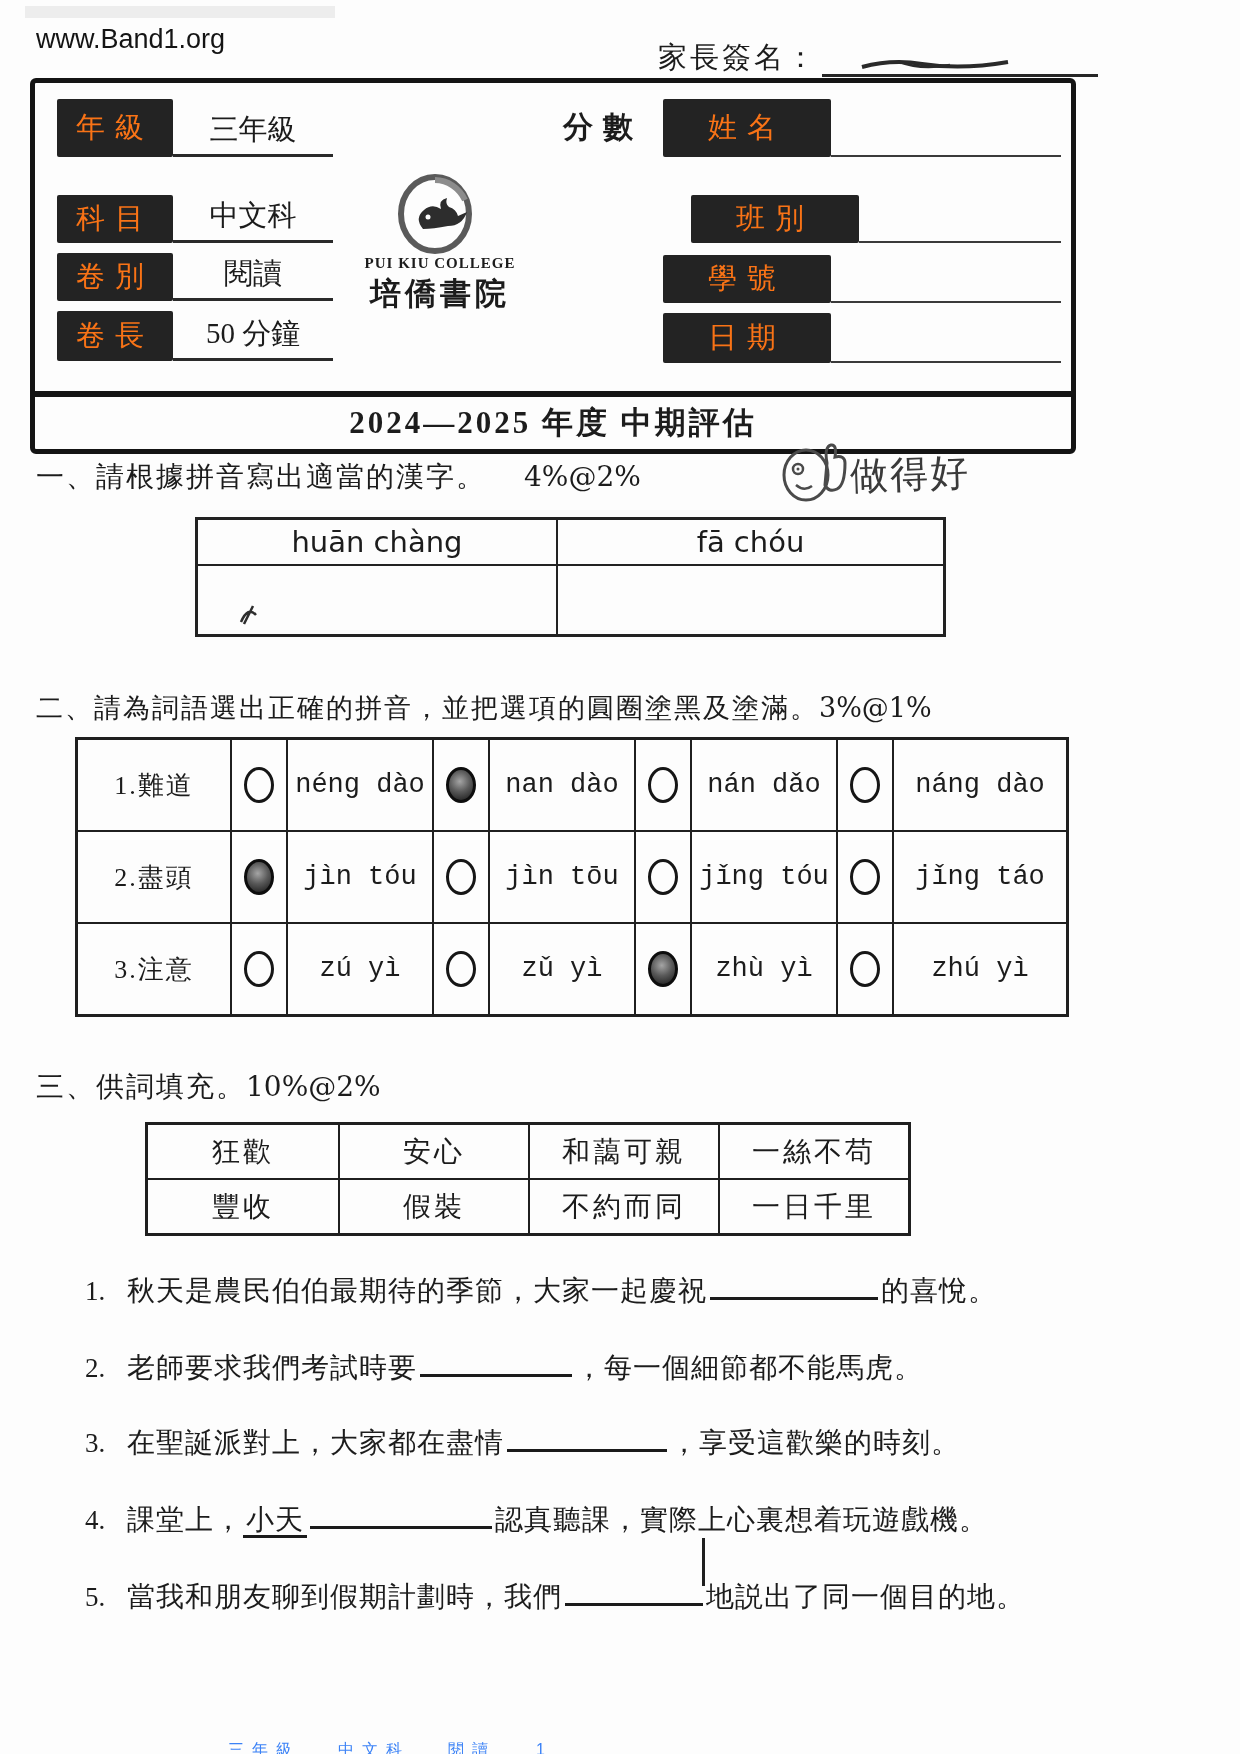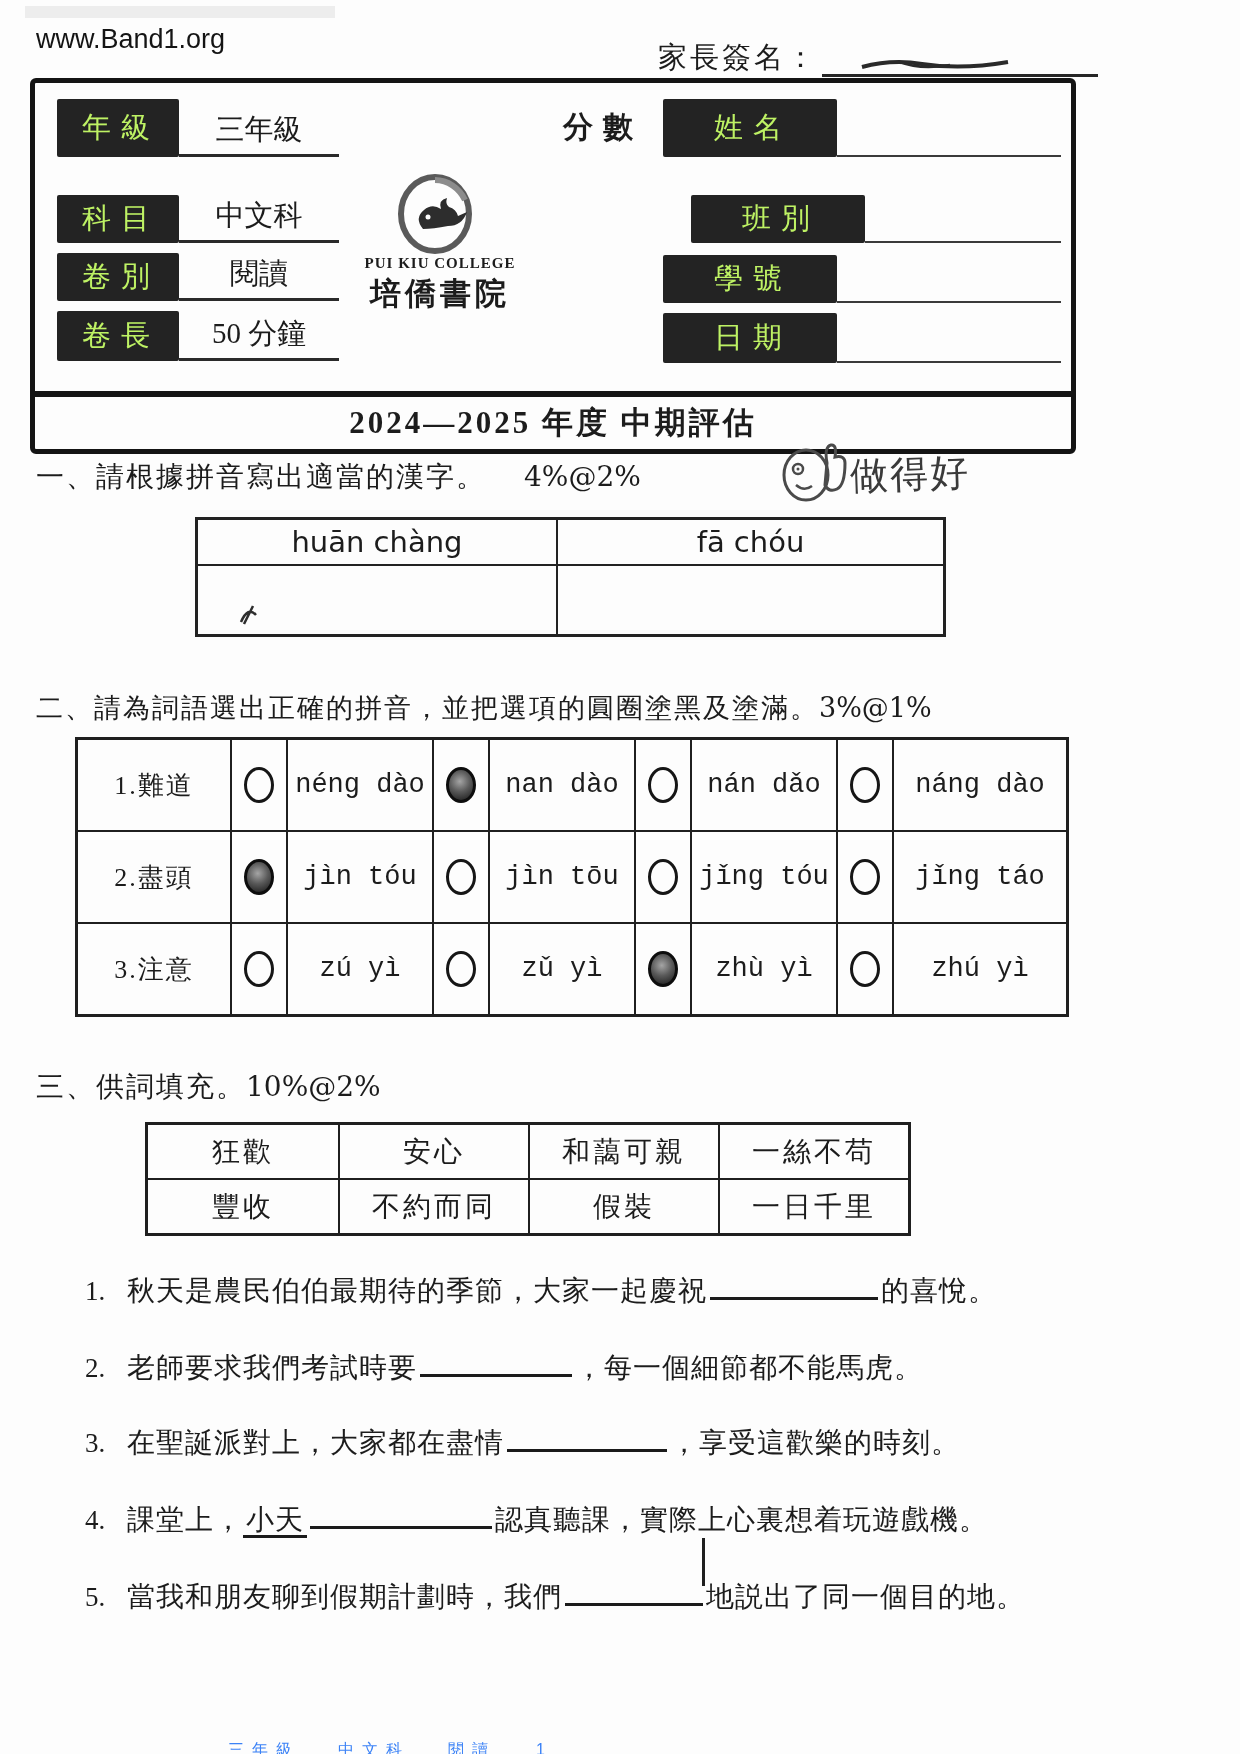--- a/index.html
+++ b/index.html
@@ -11,22 +11,22 @@
   .watermark{position:absolute;left:36px;top:24px;font-family:"Liberation Sans",sans-serif;
              font-size:27px;color:#141414;}
   .parent-sign{position:absolute;left:658px;top:38px;font-size:29px;letter-spacing:3px;}
   .sign-line{position:absolute;left:822px;top:44px;width:276px;height:30px;border-bottom:3px solid #262626;}
   .sign-scribble{position:absolute;left:860px;top:58px;width:150px;height:14px;}
 
   
   .hbox{position:absolute;left:30px;top:78px;width:1036px;height:366px;
         border:5px solid #141414;border-radius:6px;background:#fdfdfd;}
   .hrow{position:absolute;display:flex;align-items:stretch;}
-  .hlabel{background:#232323;color:#bef264;display:flex;align-items:center;justify-content:center;
-          font-size:29px;letter-spacing:10px;padding-left:6px;border-radius:2px;}
+  .hlabel{background:#232323;color:#f97316;display:flex;align-items:center;justify-content:center;
+          font-size:29px;letter-spacing:10px;padding-left:0;border-radius:2px;}
   .hval{display:flex;align-items:flex-end;justify-content:center;font-size:29px;
         border-bottom:3px solid #2a2a2a;padding-bottom:4px;}
   .hline{flex:1;border-bottom:2px solid #3a3a3a;}
   .score-label{position:absolute;left:498px;top:24px;width:120px;text-align:center;
                font-size:30px;font-weight:bold;letter-spacing:10px;padding-left:10px;}
   .score-box{position:absolute;left:478px;top:88px;width:133px;height:146px;border:3px solid #1a1a1a;}
   .score-val{position:absolute;left:0;right:0;bottom:4px;text-align:center;font-size:31px;}
   .logo{position:absolute;left:360px;top:90px;width:80px;height:82px;}
   .school-en{position:absolute;left:312px;top:172px;width:186px;text-align:center;
              font-size:15px;font-weight:bold;letter-spacing:1px;font-family:"Liberation Serif",serif;}
@@ -249,22 +249,22 @@
 
   <div class="wb">
     <div class="wbrow">
       <div class="wbcell">狂歡</div>
       <div class="wbcell">安心</div>
       <div class="wbcell">和藹可親</div>
       <div class="wbcell">一絲不苟</div>
     </div>
     <div class="wbrow">
       <div class="wbcell">豐收</div>
+      <div class="wbcell">假裝</div>
       <div class="wbcell">不約而同</div>
-      <div class="wbcell">假裝</div>
       <div class="wbcell">一日千里</div>
     </div>
   </div>
 
   <div class="sentence" style="top:1268px;">
     <span class="snum">1.</span><span>秋天是農民伯伯最期待的季節，大家一起慶祝</span><span class="blank" style="width:168px;"></span><span>的喜悅。</span>
   </div>
 
   <div class="sentence" style="top:1345px;">
     <span class="snum">2.</span><span>老師要求我們考試時要</span><span class="blank" style="width:152px;"></span><span>，每一個細節都不能馬虎。</span>

